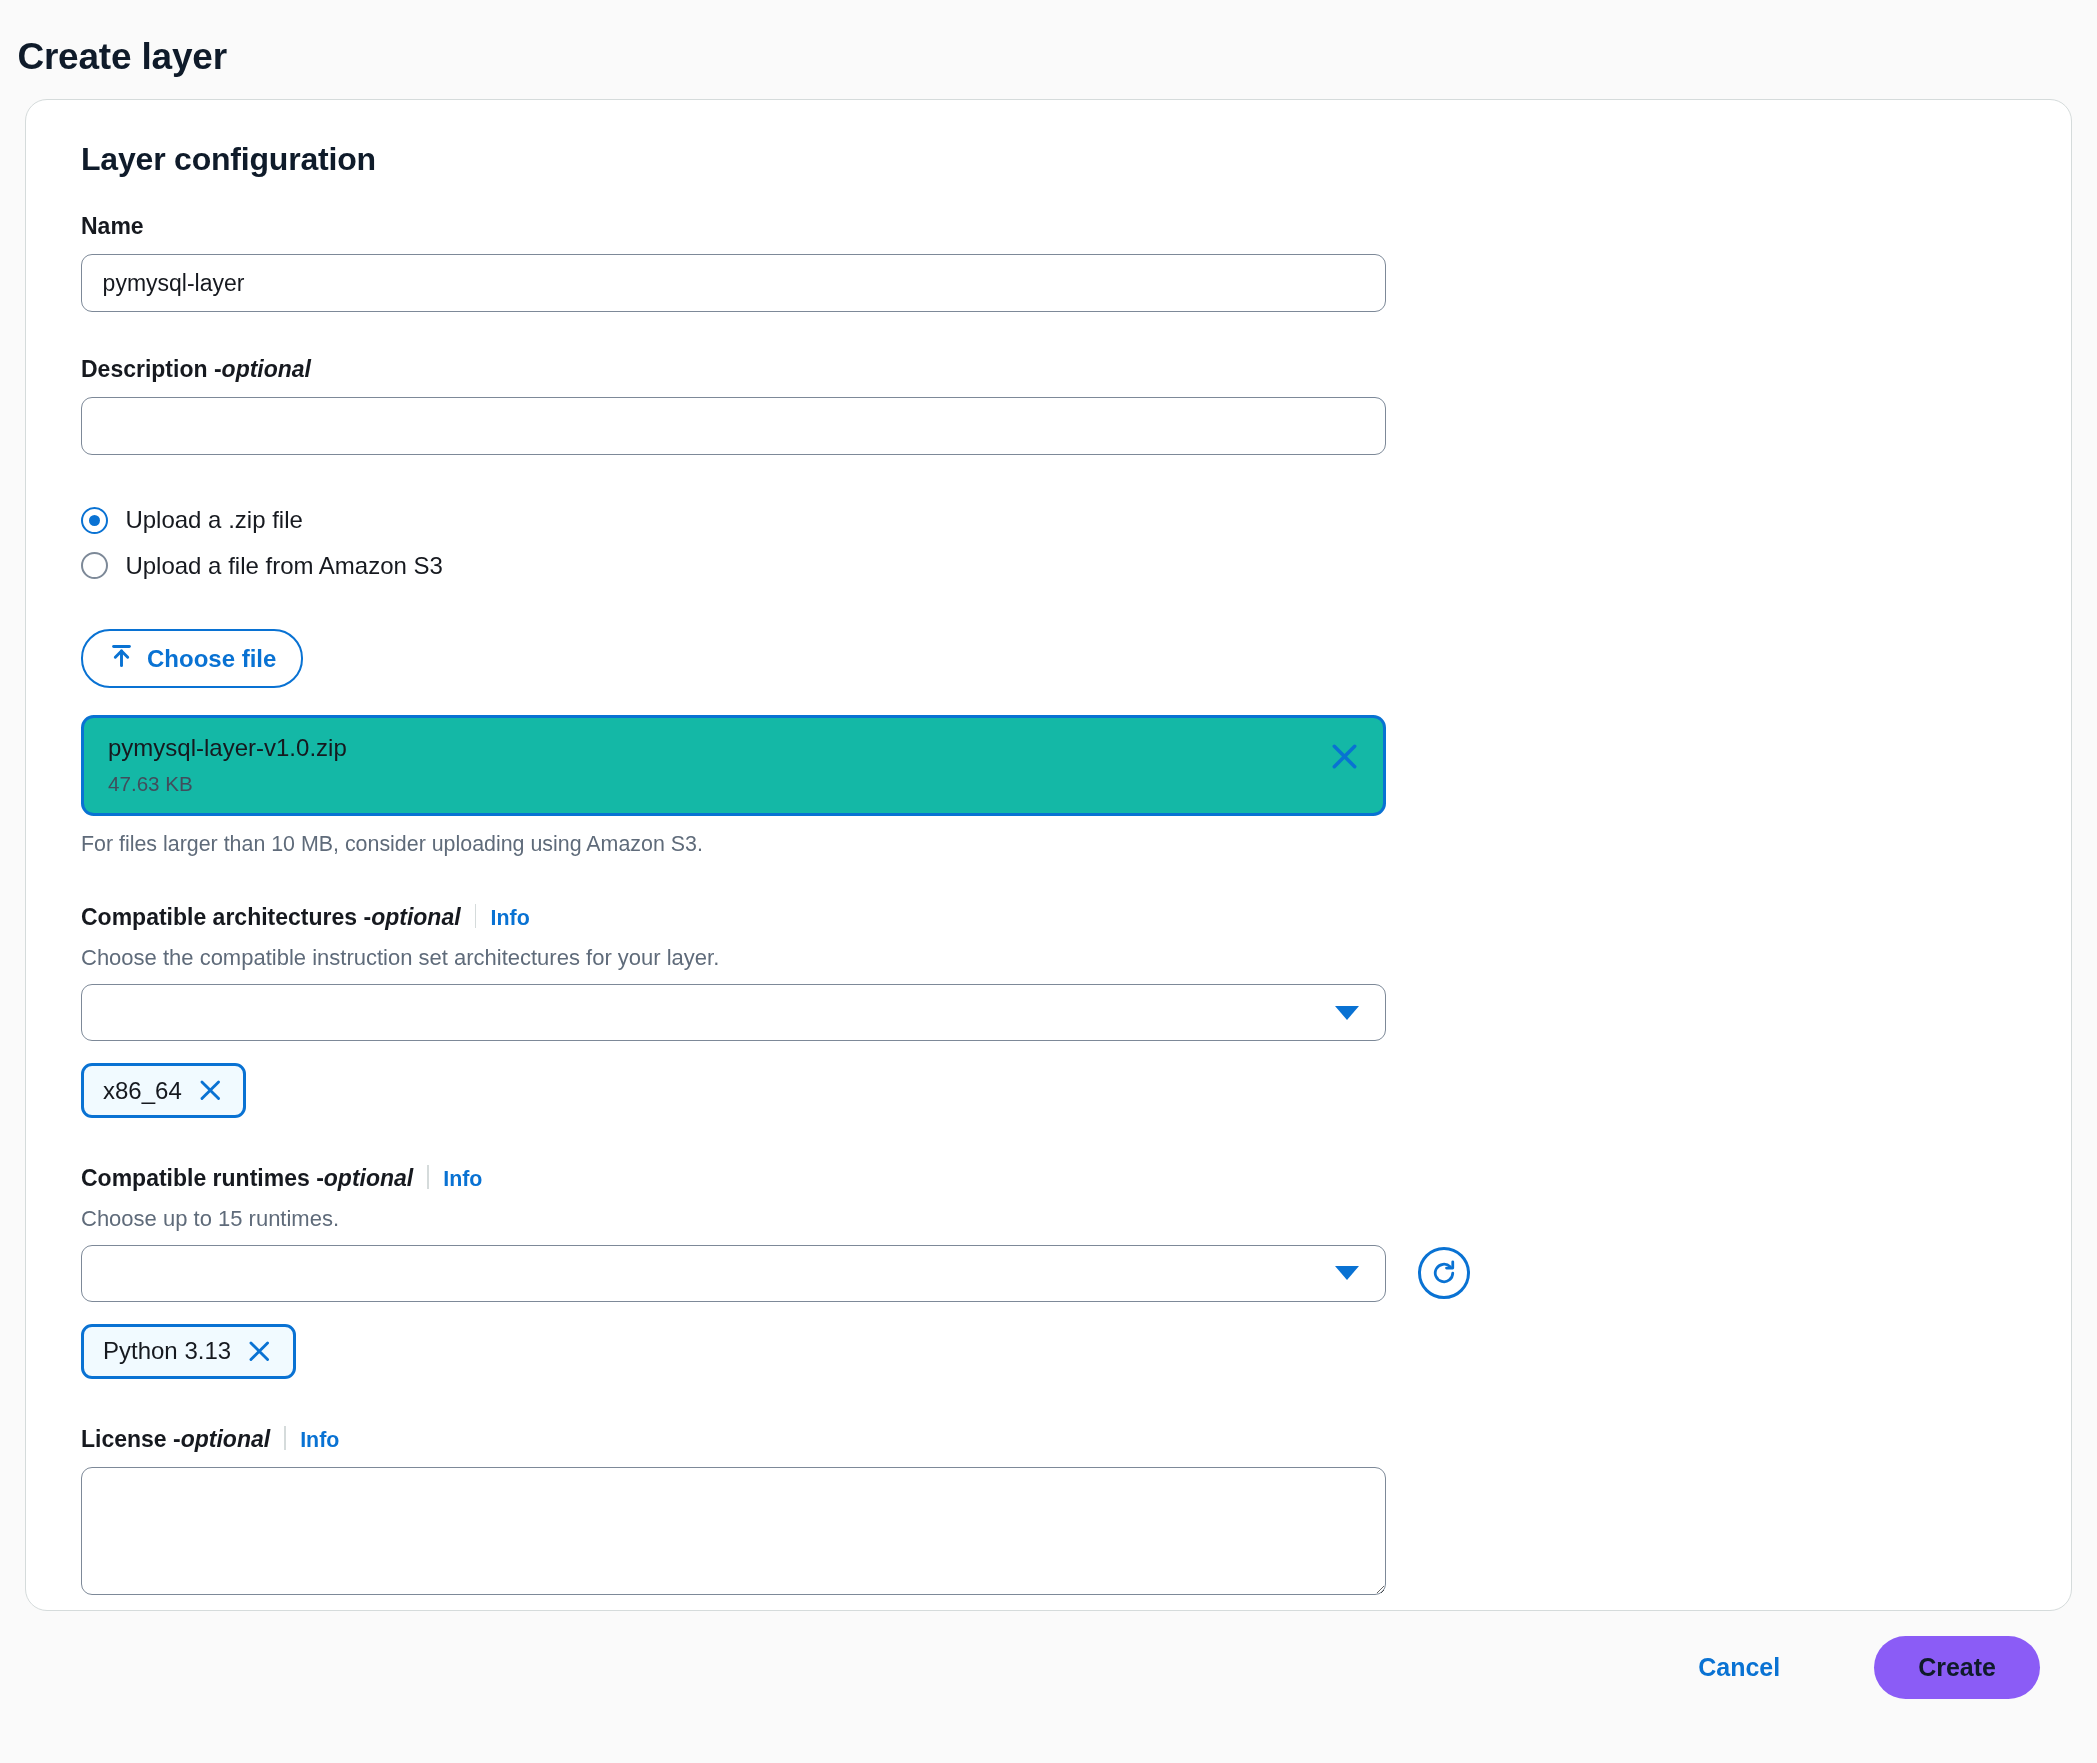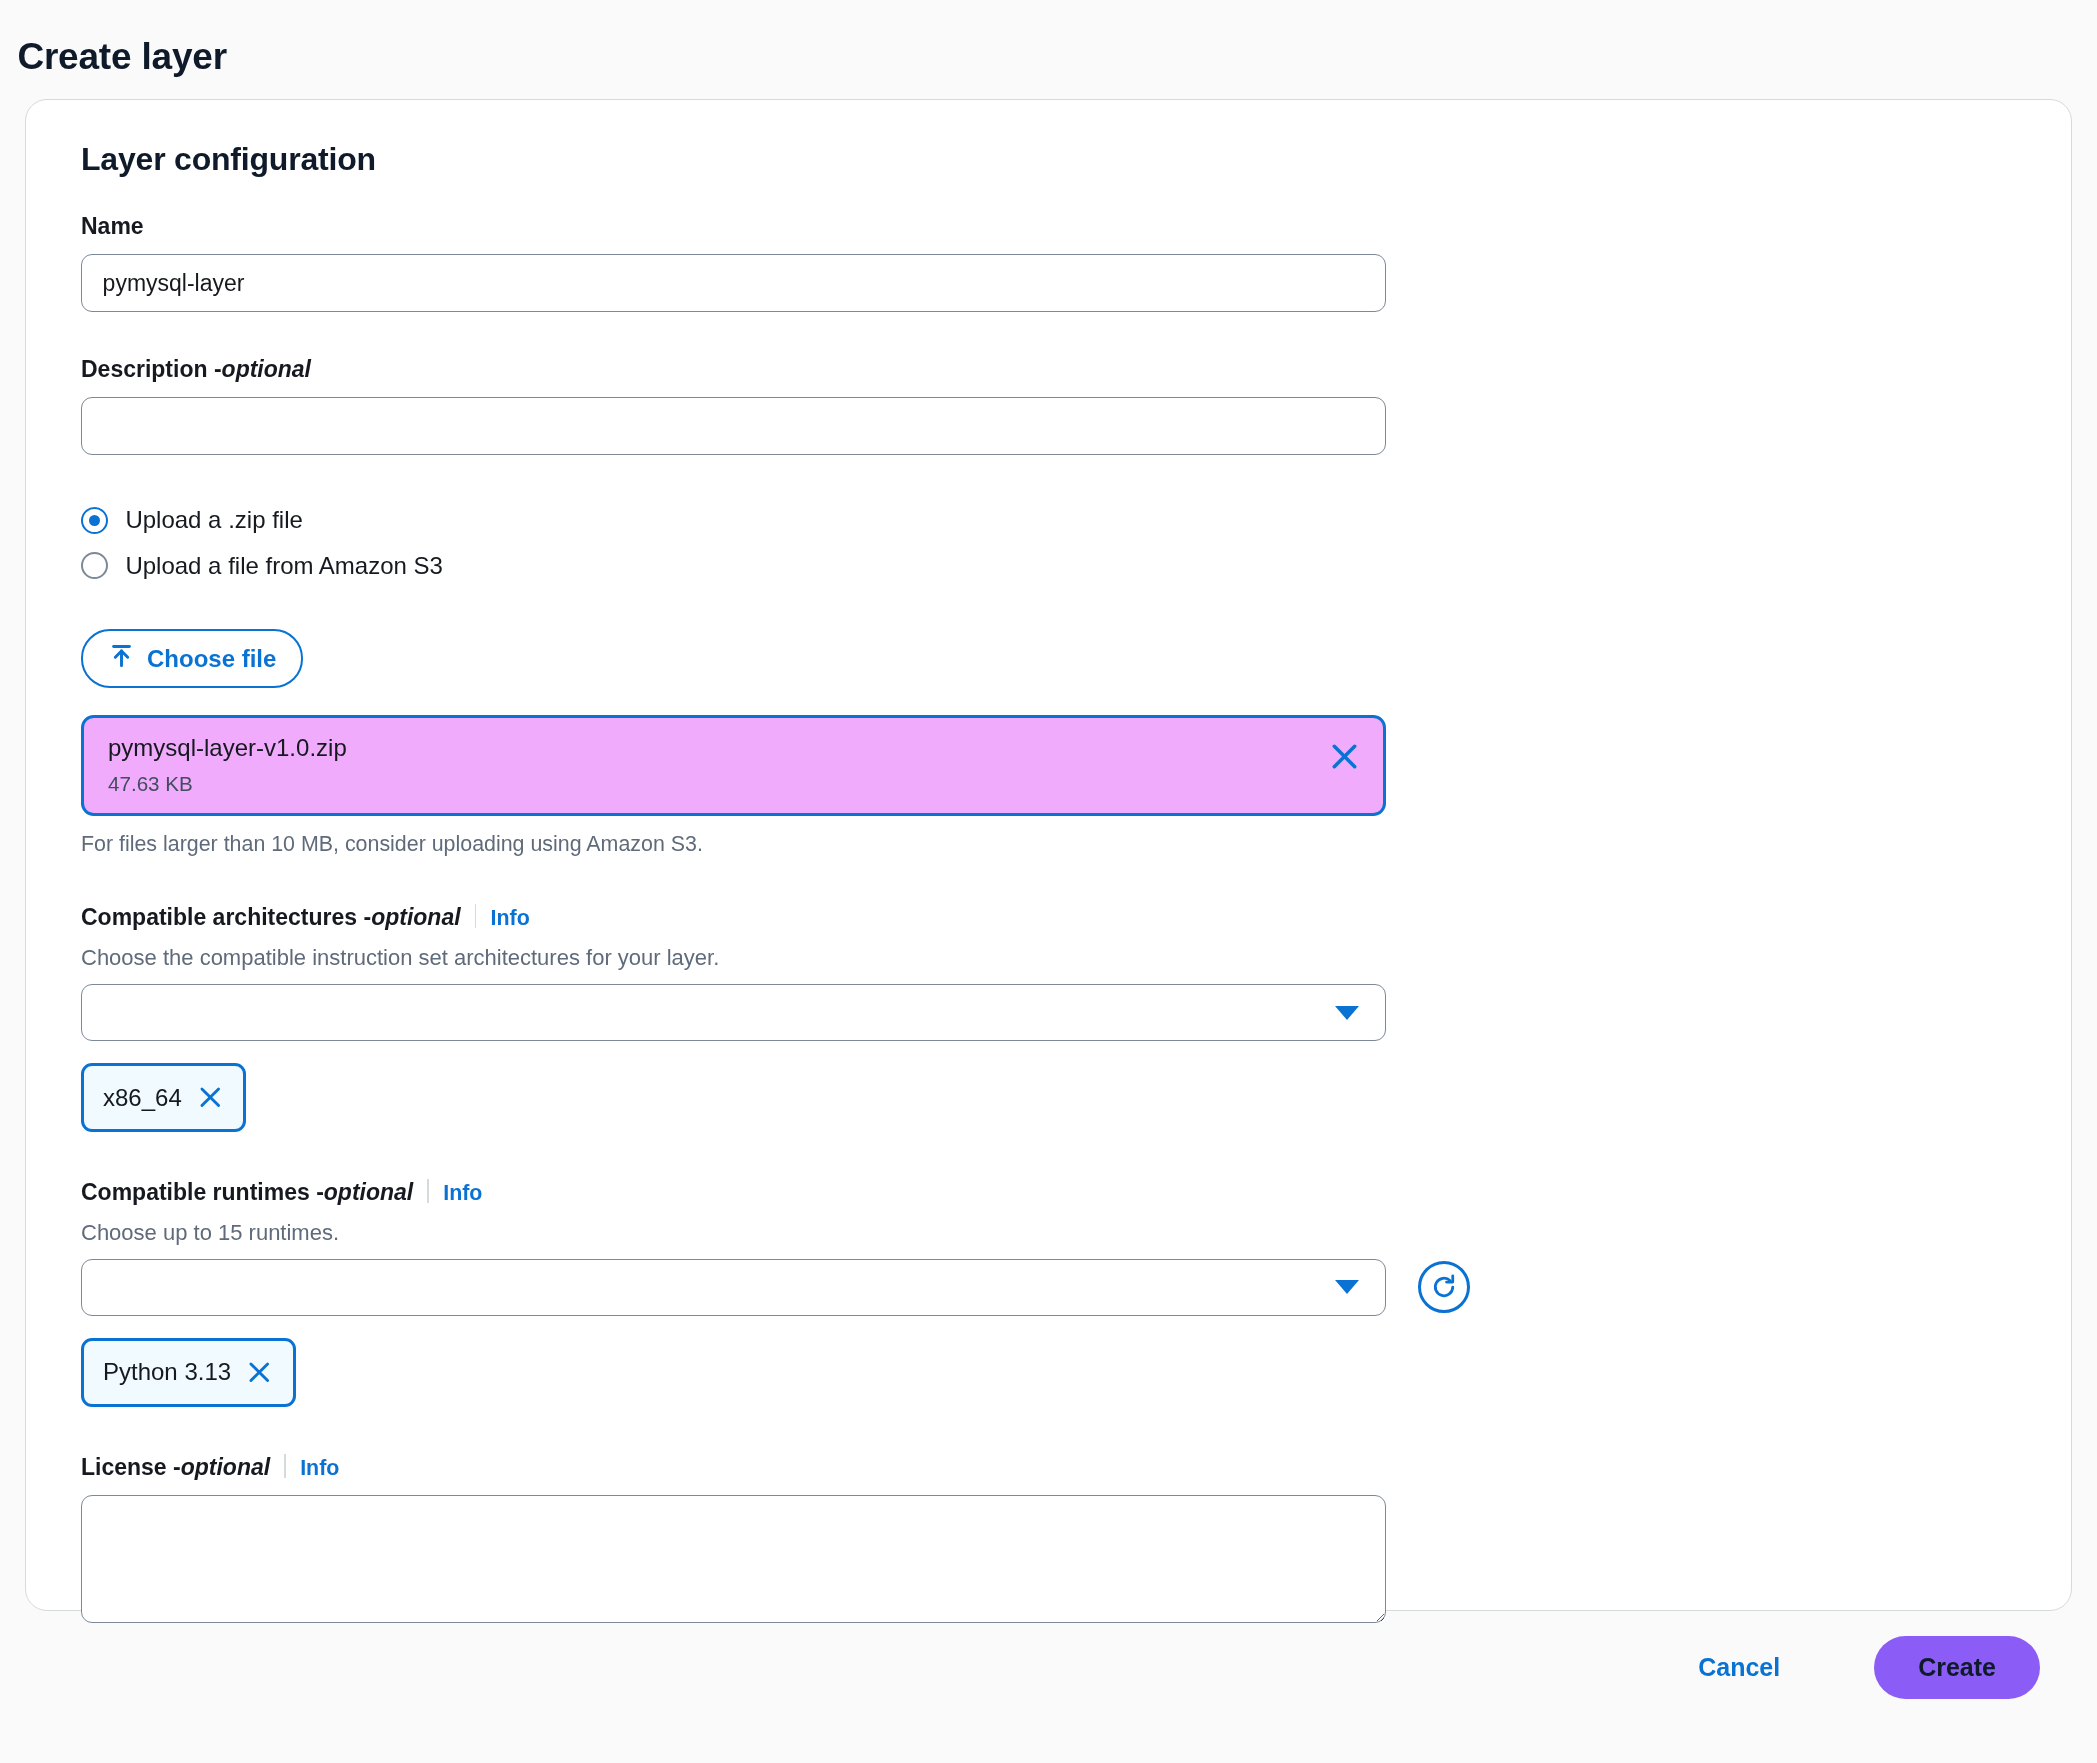--- a/index.html
+++ b/index.html
@@ -135,21 +135,21 @@
     cursor: pointer;
   }
 
   
   .file-card {
     position: relative;
     width: 1305px;
     min-height: 101px;
     border: 3.2px solid #0972d3;
     border-radius: 12.7px;
-    background: #f0abfc;
+    background: #14b8a6;
     padding: 16px 24px 17.4px 24px;
     margin-top: 27px;
   }
   .file-name { font-size: 24px; color: #16191f; margin-bottom: 9.5px; }
   .file-size { font-size: 20.6px; color: #414d5c; }
   .file-close {
     position: absolute;
     right: 20.6px; top: 20.6px;
     width: 35px; height: 35px;
     cursor: pointer;
@@ -192,21 +192,21 @@
     display: flex; align-items: center; justify-content: center;
     cursor: pointer;
     flex: none;
   }
 
   
   .chip {
     display: inline-flex;
     align-items: center;
     gap: 14.2px;
-    height: 69px;
+    height: 55px;
     padding: 0 19px;
     border: 3.2px solid #0972d3;
     border-radius: 11px;
     background: #f1faff;
     margin-top: 22px;
   }
   .chip-label { font-size: 24px; color: #16191f; }
   .chip-x { width: 28.5px; height: 28.5px; cursor: pointer; }
 
   

